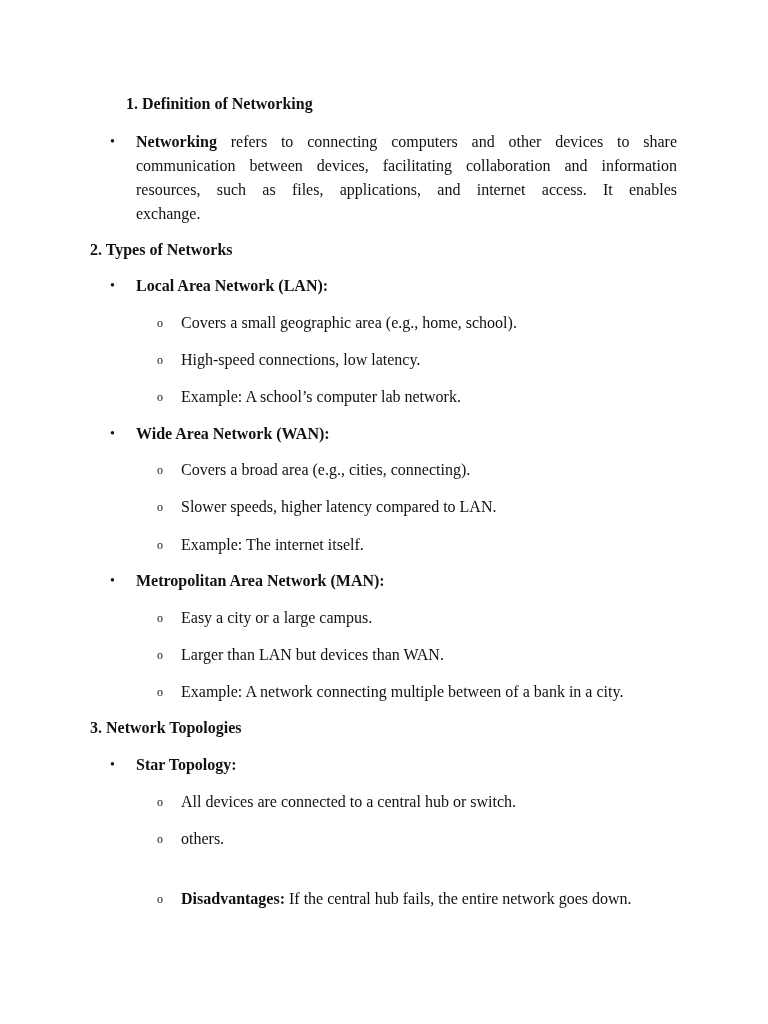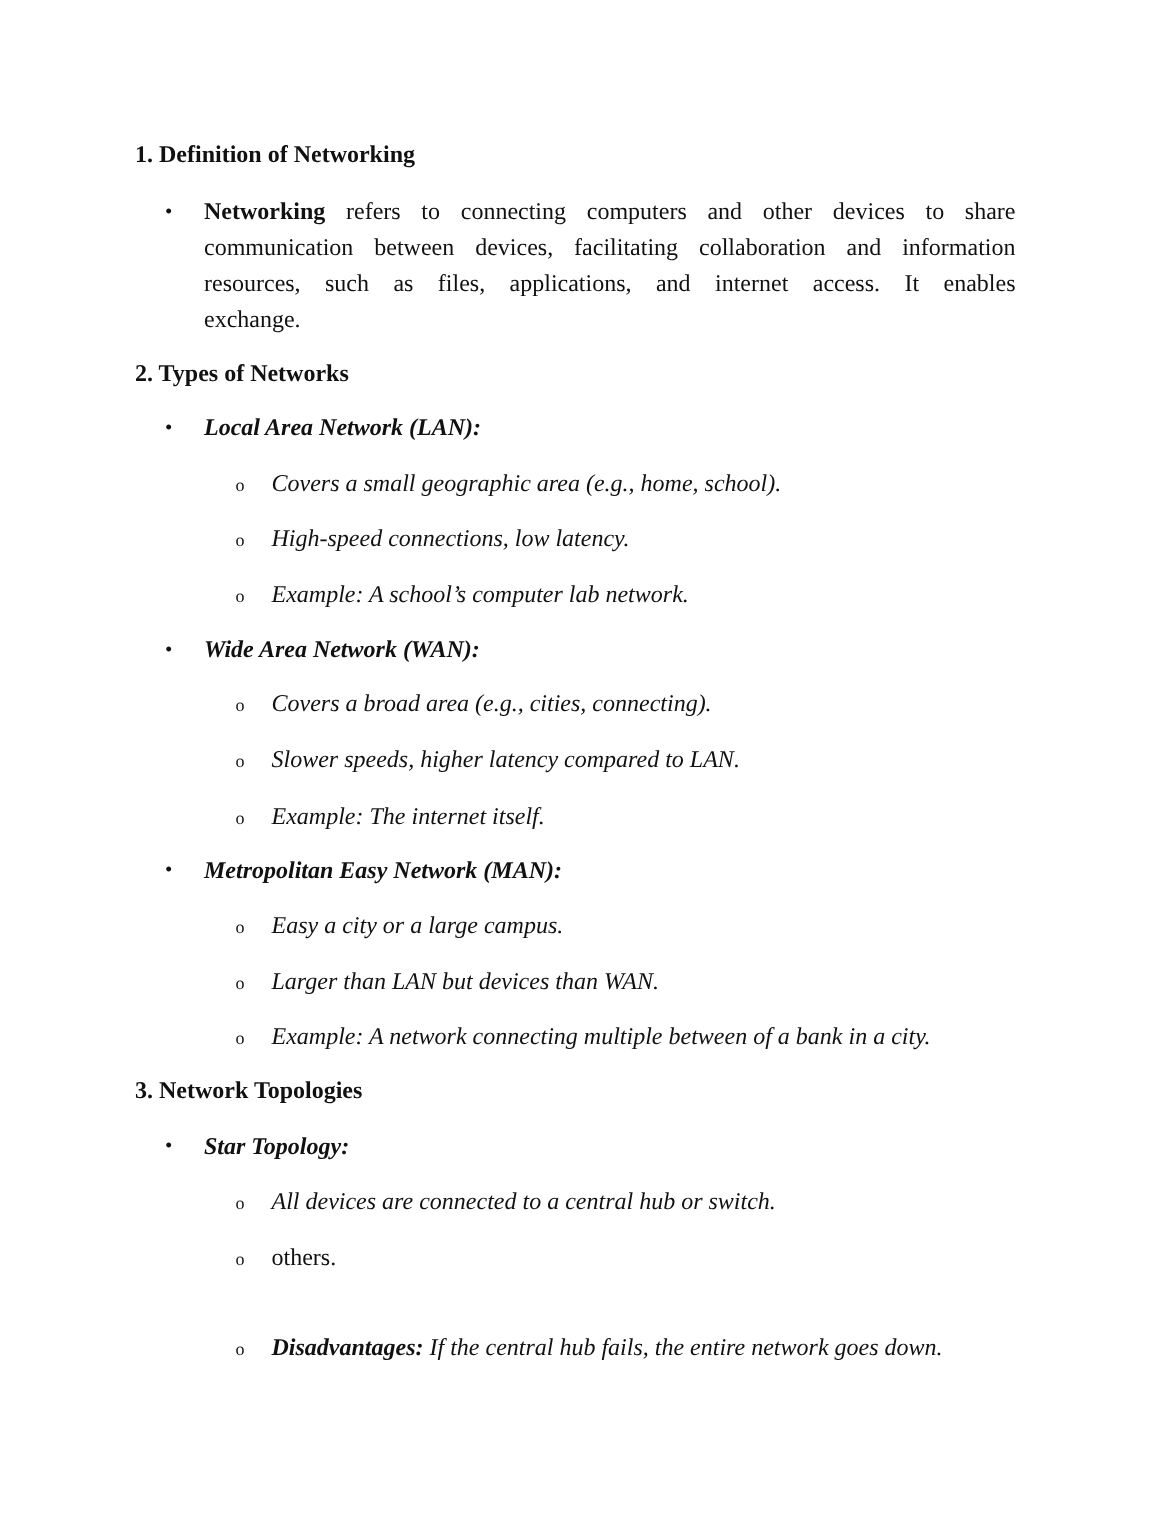--- a/index.html
+++ b/index.html
@@ -71,34 +71,33 @@
       top: 0;
       width: 497px;
       line-height: 24px;
       text-align: justify;
     }
     .bold {
       font-weight: bold;
     }
     .nowrap {
       white-space: nowrap;
-      font-style: italic;
     }
     .jl {
       text-align: justify;
       text-align-last: justify;
       display: block;
     }
   </style>
 </head>
 <body>
 
 <div class="page">
 
-  <div class="heading" style="top:94px;">1. Definition of Networking</div>
+  <div class="heading" style="top:94px;margin-left:36px;">1. Definition of Networking</div>
 
   <div class="l1" style="top:130px; height:96px;">
     <span class="bullet">•</span>
     <div class="text">
       <span class="jl"><span class="bold">Networking</span><span> refers to connecting computers and other devices to share</span></span>
       <span class="jl">communication between devices, facilitating collaboration and information</span>
       <span class="jl">resources, such as files, applications, and internet access. It enables</span>
       <span style="display:block;">exchange.</span>
     </div>
   </div>
@@ -134,21 +133,21 @@
     <span class="bullet">o</span>
     <span class="text nowrap">Slower speeds, higher latency compared to LAN.</span>
   </div>
   <div class="l2" style="top:533px; height:24px;">
     <span class="bullet">o</span>
     <span class="text nowrap">Example: The internet itself.</span>
   </div>
 
   <div class="l1" style="top:569px; height:24px;">
     <span class="bullet">•</span>
-    <span class="text bold nowrap">Metropolitan Easy Network (MAN):</span>
+    <span class="text bold nowrap">Metropolitan Area Network (MAN):</span>
   </div>
   <div class="l2" style="top:606px; height:24px;">
     <span class="bullet">o</span>
     <span class="text nowrap">Easy a city or a large campus.</span>
   </div>
   <div class="l2" style="top:643px; height:24px;">
     <span class="bullet">o</span>
     <span class="text nowrap">Larger than LAN but devices than WAN.</span>
   </div>
   <div class="l2" style="top:680px; height:24px;">

